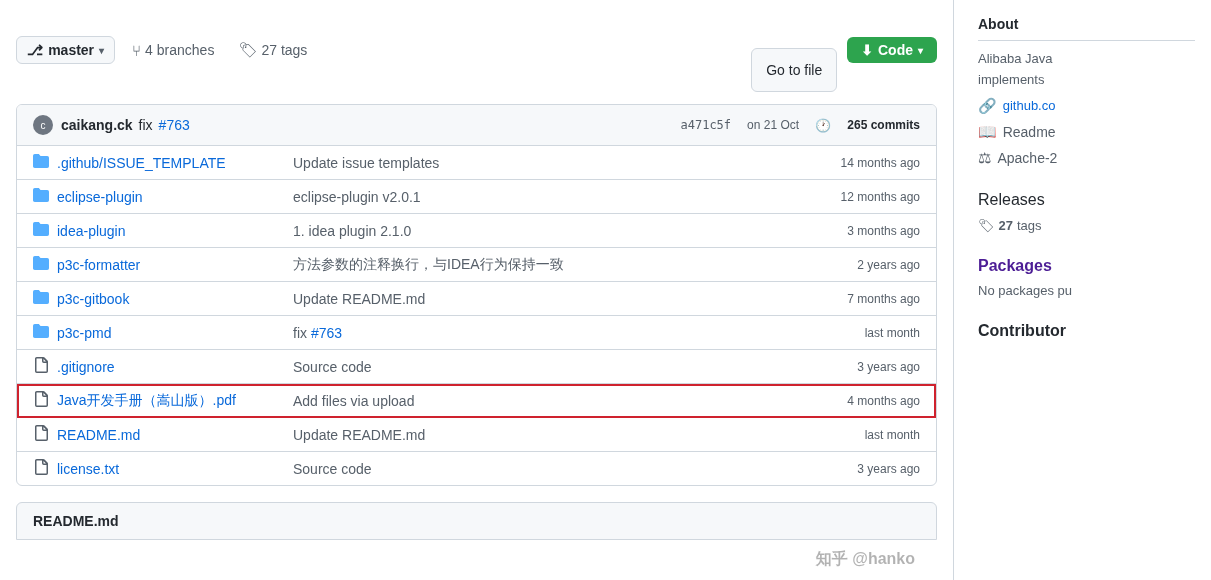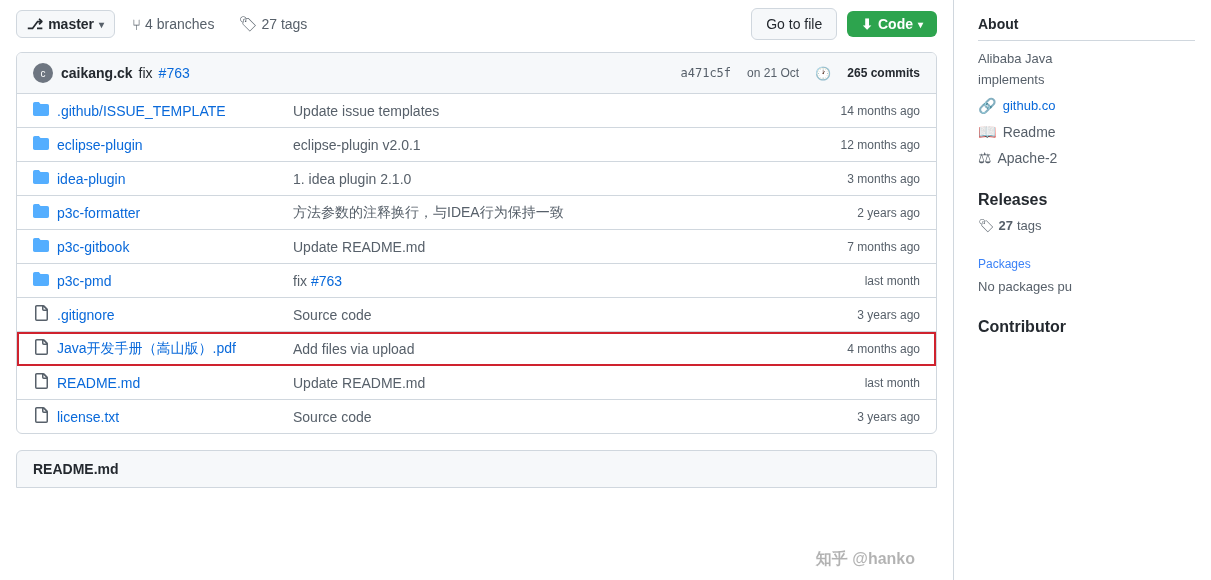--- a/index.html
+++ b/index.html
@@ -55,26 +55,27 @@
       cursor: pointer;
       font-size: 14px;
       color: #57606a;
       border-radius: 6px;
     }
     .stat-btn .icon { font-size: 15px; }
     .spacer { flex: 1; }
     .go-to-file-btn {
       border: 1px solid #d0d7de;
       border-radius: 6px;
-      padding: 7px 14px;
+      padding: 13px 14px;
       background: #f6f8fa;
       cursor: pointer;
       font-size: 14px;
       color: #24292f;
       font-weight: 500;
+      margin-top: 40px;
     }
     .code-btn {
       display: flex;
       align-items: center;
       gap: 5px;
       border: none;
       border-radius: 6px;
       padding: 5px 14px;
       background: #2da44e;
       color: #ffffff;
@@ -236,36 +237,36 @@
     }
     .sidebar-section-title {
       font-weight: 600;
       font-size: 14px;
       color: #24292f;
       margin-bottom: 8px;
       padding-bottom: 8px;
       border-bottom: 1px solid #d0d7de;
     }
     .releases-section .releases-title {
+      font-weight: 400;
+      font-size: 16px;
+      color: #24292f;
+      margin-bottom: 8px;
+    }
+    .tag-badge {
+      display: inline-flex;
+      align-items: center;
+      gap: 4px;
+      font-size: 13px;
+      color: #57606a;
+    }
+    .packages-title {
       font-weight: 700;
       font-size: 16px;
-      color: #24292f;
-      margin-bottom: 8px;
-    }
-    .tag-badge {
-      display: inline-flex;
-      align-items: center;
-      gap: 4px;
-      font-size: 13px;
-      color: #57606a;
-    }
-    .packages-title {
-      font-weight: 400;
-      font-size: 12px;
-      color: #3b82f6;
+      color: #4c1d95;
       margin-bottom: 8px;
     }
     .packages-text {
       font-size: 13px;
       color: #57606a;
     }
     .contributors-title {
       font-weight: 600;
       font-size: 16px;
       color: #24292f;

